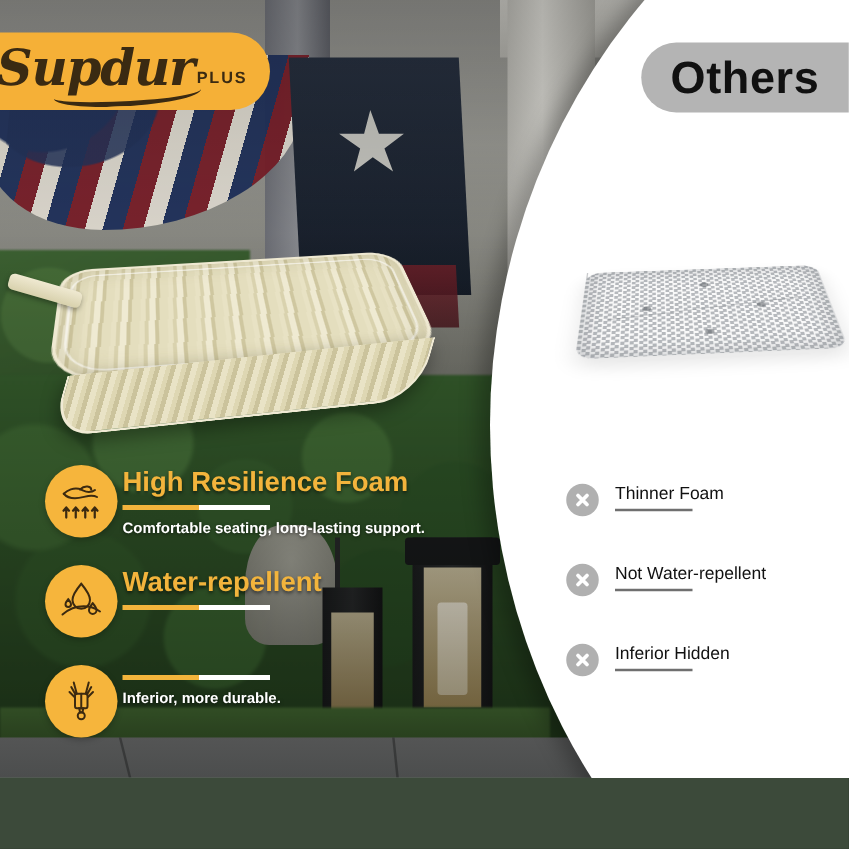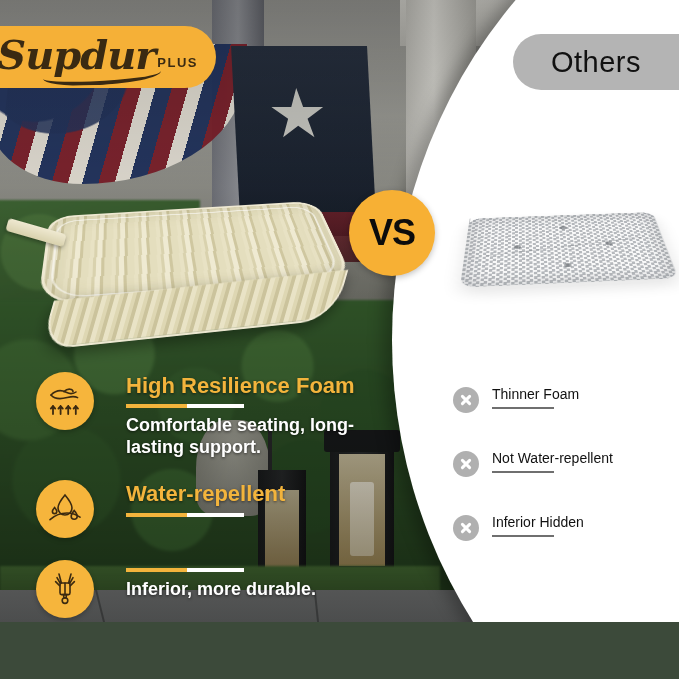--- a/index.html
+++ b/index.html
@@ -102,21 +102,21 @@
     letter-spacing:-1px;font-style:italic;line-height:1;}
   .logo-plus{font-size:13px;font-weight:700;color:#3a2a12;letter-spacing:1.5px;
     transform:translateY(-2px);}
   .logo-swoosh{position:absolute;left:46px;top:30px;width:118px;height:16px;
     border-bottom:4px solid #3a2a12;border-radius:0 0 60% 40%;transform:rotate(-2deg);}
 
   
   .others-badge{position:absolute;left:513px;top:34px;width:166px;height:56px;
     background:#b4b4b4;border-radius:28px 0 0 28px;
     display:flex;align-items:center;justify-content:center;}
-  .others-badge span{font-size:29px;font-weight:400;color:#111;letter-spacing:.5px;}
+  .others-badge span{font-size:36px;font-weight:700;color:#111;letter-spacing:.5px;}
 
   
   .vs-circle{position:absolute;left:349px;top:190px;width:86px;height:86px;border-radius:50%;
     background:#f7b034;display:flex;align-items:center;justify-content:center;
     box-shadow:0 2px 6px rgba(0,0,0,.25);}
   .vs-circle span{font-size:36px;font-weight:700;color:#0c0c0c;letter-spacing:-1px;}
 
   
   .cushion{position:absolute;left:46px;top:178px;width:292px;height:140px;
     transform:perspective(620px) rotateX(52deg) rotateZ(-6deg);
@@ -150,29 +150,29 @@
   .comp-cushion .t1{left:48%;top:18%;}
   .comp-cushion .t2{left:24%;top:46%;}
   .comp-cushion .t3{left:70%;top:46%;}
   .comp-cushion .t4{left:48%;top:74%;}
   .comp-seam{position:absolute;background:rgba(110,115,120,.40);height:1px;}
   .comp-cushion .ln1{left:10%;top:50%;width:80%;transform:rotate(-8deg);}
   .comp-cushion .ln2{left:48%;top:10%;width:1px;height:80%;background:rgba(110,115,120,.40);}
 
   
   .features{position:absolute;left:36px;top:372px;width:352px;}
-  .feature{position:relative;display:flex;align-items:flex-start;gap:32px;margin-bottom:22px;}
+  .feature{position:relative;display:flex;align-items:flex-start;gap:4px;margin-bottom:22px;}
   .f-icon{flex:0 0 auto;width:58px;height:58px;border-radius:50%;background:#f6b53c;
     display:flex;align-items:center;justify-content:center;box-shadow:0 2px 5px rgba(0,0,0,.25);}
   .f-text{padding-top:2px;}
   .f-title{font-size:22px;font-weight:700;color:#f3b43c;line-height:1.1;
     text-shadow:0 1px 3px rgba(0,0,0,.55);}
   .f-rule{margin:6px 0 7px 0;width:118px;height:4px;
     background:linear-gradient(90deg,#f3b43c 0 52%,#ffffff 52% 100%);}
-  .f-sub{font-size:18px;font-weight:600;color:#ffffff;line-height:1.2;
+  .f-sub{font-size:12px;font-weight:600;color:#ffffff;line-height:1.2;
     text-shadow:0 1px 3px rgba(0,0,0,.6);}
 
   
   .cons{position:absolute;left:453px;top:386px;width:226px;}
   .con{display:flex;align-items:flex-start;gap:13px;margin-bottom:37px;}
   .c-icon{flex:0 0 auto;width:26px;height:26px;border-radius:50%;background:#b0b0b0;
     display:flex;align-items:center;justify-content:center;margin-top:1px;}
   .c-body{}
   .c-title{font-size:14px;color:#111;line-height:1.15;white-space:nowrap;}
   .c-rule{margin-top:5px;width:62px;height:2px;background:#6f6f6f;}
@@ -243,23 +243,20 @@
       <span class="logo-word">Supdur</span>
       <span class="logo-plus">PLUS</span>
       <span class="logo-swoosh"></span>
     </div>
   </div>
 
   <div class="others-badge">
     <span>Others</span>
   </div>
 
-  <div class="vs-circle">
-    <span>VS</span>
-  </div>
 
   <div class="features">
 
     <div class="feature">
       <div class="f-icon">
         <svg width="38" height="38" viewBox="0 0 38 38" fill="none" stroke="#3c2a10" stroke-width="1.6" stroke-linecap="round">
           <path d="M5 13c3-3 8-5 12-4 3 .8 5 2.6 8 2.6 2 0 4-.8 5-1.6"></path>
           <path d="M5 13c2 2.4 5 3.6 9 3.6 5 0 9-2 13-2 2 0 3.6.4 4.6 1"></path>
           <path d="M18 9.6c1.6-1.6 4-2.6 6-2.4 2 .2 3 1.4 3 2.6"></path>
           <g stroke-width="1.8">

